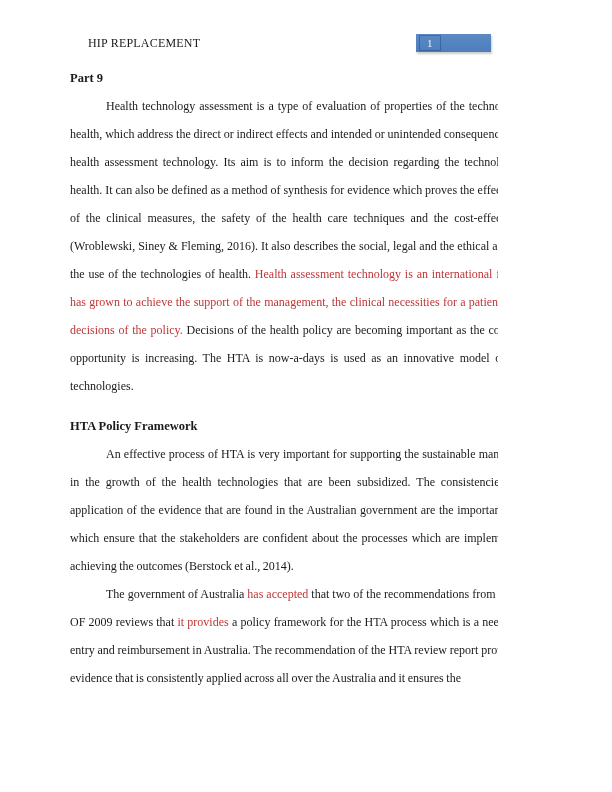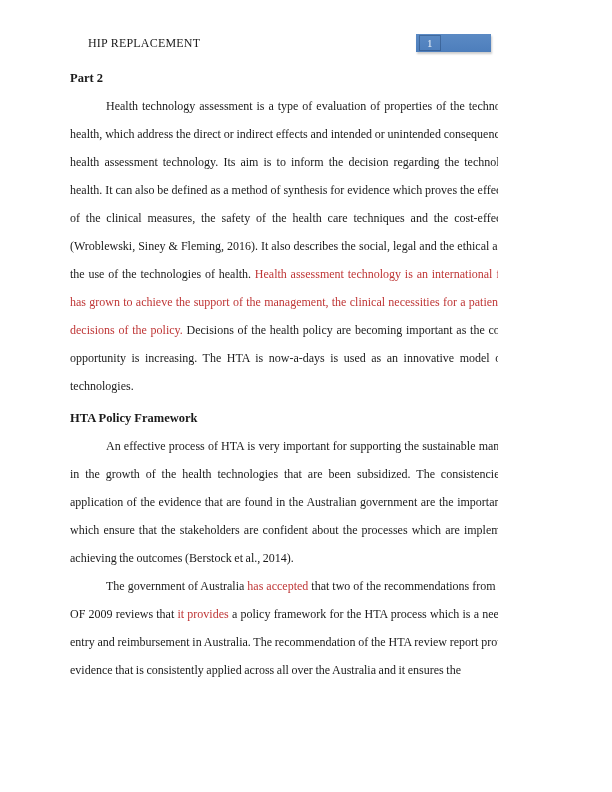--- a/index.html
+++ b/index.html
@@ -50,21 +50,21 @@
     left: 70px;
     width: 470px;
   }
   h2.sec-heading {
     font-size: 12.5px;
     font-weight: bold;
     line-height: 28px;
     margin: 0;
   }
   h2.sec-heading.spaced {
-    margin-top: 4px;
+    margin-top: 12px;
   }
   p.para {
     font-size: 12px;
     line-height: 28px;
     margin: 0;
     text-align: justify;
     text-indent: 36px;
     word-spacing: -0.4px;
   }
   .run-red {
@@ -77,21 +77,21 @@
 <div class="page">
 
   <div class="running-head">HIP REPLACEMENT</div>
 
   <div class="page-badge">
     <span class="num">1</span>
   </div>
 
   <div class="content">
 
-    <h2 class="sec-heading">Part 2</h2>
+    <h2 class="sec-heading">Part 9</h2>
     <p class="para"><span>Health technology assessment is a type of evaluation of properties of the technology for health, which address the direct or indirect effects and intended or unintended consequences of the health assessment technology. Its aim is to inform the decision regarding the technologies of health. It can also be defined as a method of synthesis for evidence which proves the effectiveness of the clinical measures, the safety of the health care techniques and the cost-effectiveness (Wroblewski, Siney &amp; Fleming, 2016). It also describes the social, legal and the ethical aspects of the use of the technologies of health. </span><span class="run-red">Health assessment technology is an international field that has grown to achieve the support of the management, the clinical necessities for a patient and the decisions of the policy.</span><span> Decisions of the health policy are becoming important as the cost of the opportunity is increasing. The HTA is now-a-days is used as an innovative model of health technologies.</span></p>
 
     <h2 class="sec-heading spaced">HTA Policy Framework</h2>
     <p class="para"><span>An effective process of HTA is very important for supporting the sustainable management in the growth of the health technologies that are been subsidized. The consistencies in the application of the evidence that are found in the Australian government are the important factors which ensure that the stakeholders are confident about the processes which are implemented in achieving the outcomes (Berstock et al., 2014).</span></p>
 
     <p class="para"><span>The government of Australia </span><span class="run-red">has accepted</span><span> that two of the recommendations from the HTA OF 2009 reviews that </span><span class="run-red">it provides</span><span> a policy framework for the HTA process which is a need for the entry and reimbursement in Australia. The recommendation of the HTA review report provides the evidence that is consistently applied across all over the Australia and it ensures the</span></p>
 
   </div>
 </div>
 

